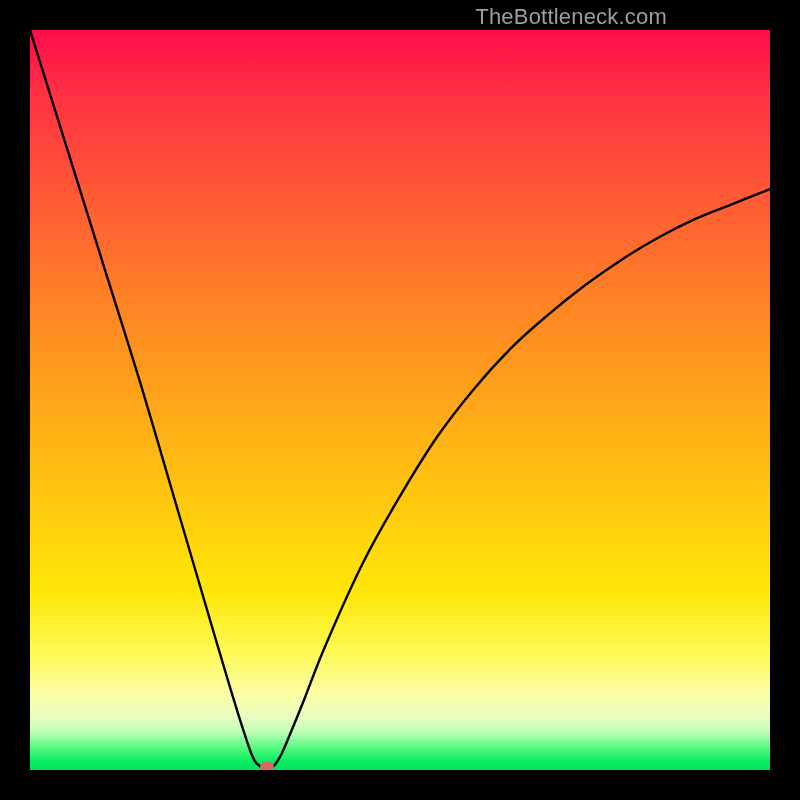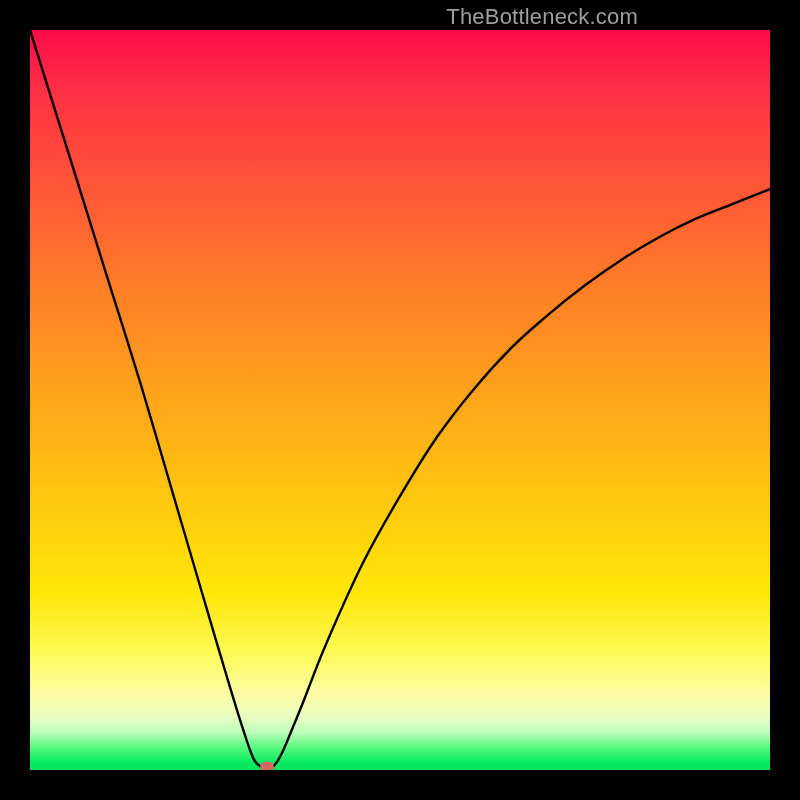--- a/index.html
+++ b/index.html
@@ -9,20 +9,21 @@
     height: 800px;
     background: #000;
     overflow: hidden;
     font-family: Arial, Helvetica, sans-serif;
   }
   .frame {
     position: relative;
     width: 656px;
     height: 800px;
     background: #000;
+    padding-left: 29px;
   }
   .watermark {
     position: absolute;
     top: 4px;
     right: 18px;
     color: #9e9e9e;
     font-size: 22px;
     font-weight: 500;
     letter-spacing: 0.2px;
     z-index: 10;

